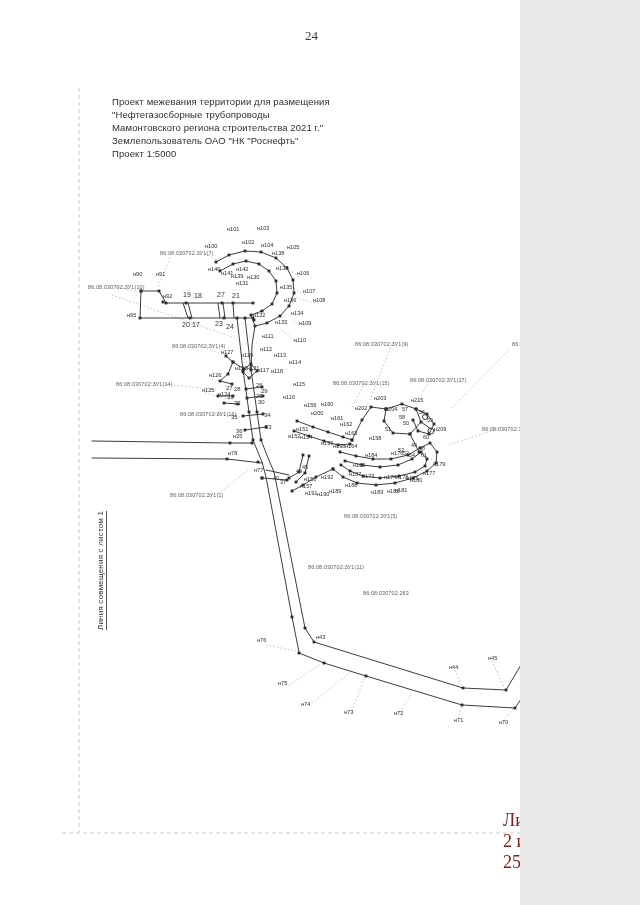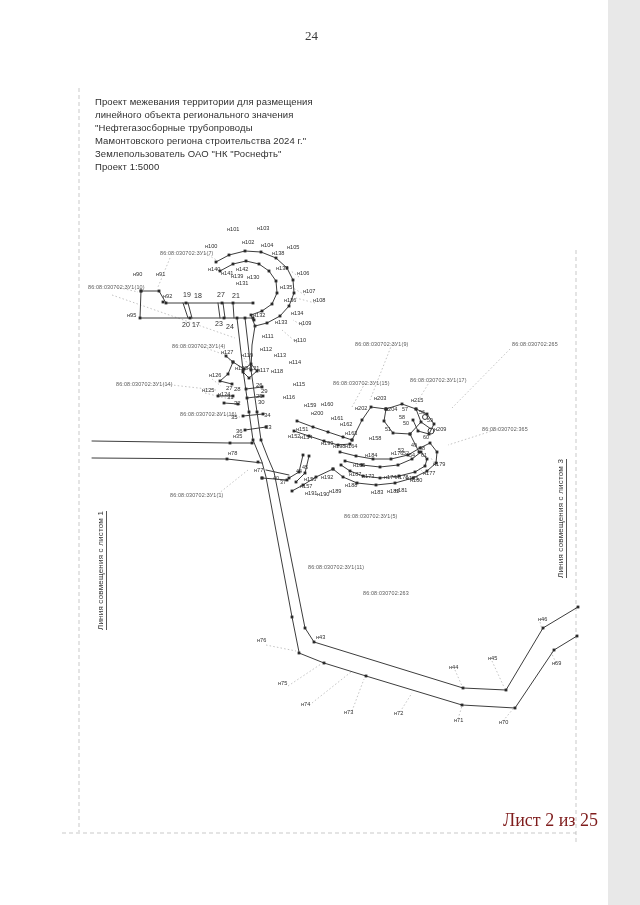--- a/index.html
+++ b/index.html
@@ -1,20 +1,20 @@
 <!DOCTYPE html>
 <html><head>
 <meta charset="utf-8">
 <style>
   html,body{margin:0;padding:0;background:#e8e8e8;}
-  #page{position:relative;width:608px;height:905px;background:#ffffff;overflow:hidden;
+  #page{position:relative;width:520px;height:905px;background:#ffffff;overflow:hidden;
         font-family:"Liberation Sans",sans-serif;color:#333;}
   #page-number{position:absolute;left:305px;top:28px;font-family:"Liberation Serif",serif;
         font-size:13px;color:#3a3a3a;}
-  #title-block{position:absolute;left:95px;top:95px;font-size:9.5px;line-height:13px;
+  #title-block{position:absolute;left:112px;top:95px;font-size:9.5px;line-height:13px;
         color:#2f2f2f;letter-spacing:.1px;}
   #sheet-label{position:absolute;left:503px;top:810px;font-family:"Liberation Serif",serif;
         font-size:18px;color:#7f1d1d;}
   .vlabel{position:absolute;transform-origin:0 0;transform:rotate(-90deg);
         font-size:8px;color:#333;border-bottom:1px solid #555;padding-bottom:1px;
         white-space:nowrap;letter-spacing:.2px;}
   #vlabel-left{left:96px;top:630px;}
   #vlabel-right{left:556px;top:578px;}
   svg#map{position:absolute;left:0;top:0;}
   .pl{fill:none;stroke:#3d3d3d;stroke-width:1;stroke-linejoin:round;stroke-linecap:round;}
@@ -30,23 +30,22 @@
 </style>
 </head>
 <body>
 
 <div id="page">
 
   <div id="page-number">24</div>
 
   <div id="title-block">
     <div>Проект межевания территории для размещения</div>
-    <div>линейного объекта регионального значения</div>
     <div>"Нефтегазосборные трубопроводы</div>
-    <div>Мамонтовского региона строительства 2024 г."</div>
+    <div>Мамонтовского региона строительства 2021 г."</div>
     <div>Землепользователь ОАО "НК "Роснефть"</div>
     <div>Проект 1:5000</div>
   </div>
 
   <svg id="map" width="640" height="905" viewBox="0 0 640 905">
       <line x1="79" y1="88" x2="79" y2="832" class="guide"></line>
       <line x1="576" y1="250" x2="576" y2="845" class="guide"></line>
       <line x1="62" y1="833" x2="576" y2="833" class="guide"></line>
       <line x1="205" y1="253" x2="218" y2="261" class="leader"></line>
       <line x1="170" y1="258" x2="158" y2="287" class="leader"></line>

